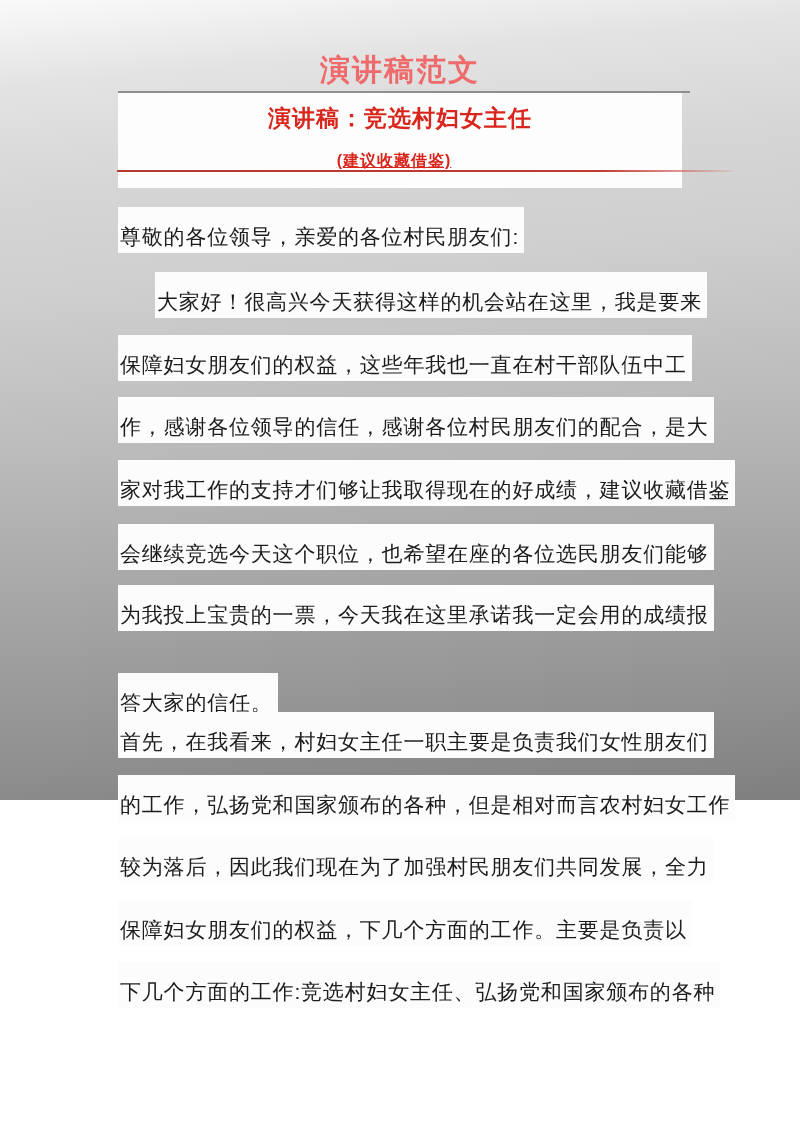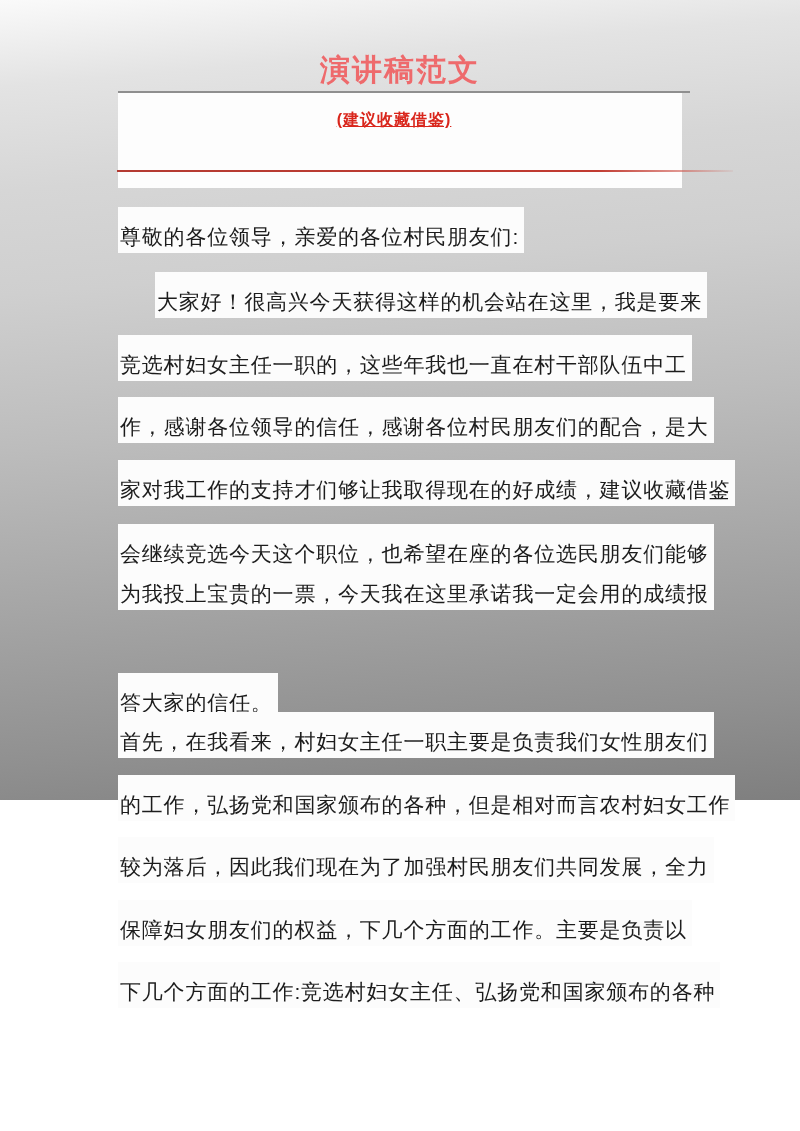--- a/index.html
+++ b/index.html
@@ -87,33 +87,34 @@
 </head>
 <body>
 
 <div class="page">
 
   <div class="page-title">演讲稿范文</div>
 
   <div class="gray-line"></div>
 
   <div class="doc-card">
+    <div class="doc-title">演讲稿：竞选村妇女主任</div>
     <div class="doc-subtitle">(建议收藏借鉴)</div>
   </div>
 
   <div class="red-line"></div>
 
   <div class="body-text">
     <div class="line" style="top:207px"><span class="hl">尊敬的各位领导，亲爱的各位村民朋友们:</span></div>
     <div class="line indent" style="top:272px"><span class="hl">大家好！很高兴今天获得这样的机会站在这里，我是要来</span></div>
-    <div class="line" style="top:335px"><span class="hl">竞选村妇女主任一职的，这些年我也一直在村干部队伍中工</span></div>
+    <div class="line" style="top:335px"><span class="hl">保障妇女朋友们的权益，这些年我也一直在村干部队伍中工</span></div>
     <div class="line" style="top:397px"><span class="hl">作，感谢各位领导的信任，感谢各位村民朋友们的配合，是大</span></div>
     <div class="line" style="top:460px"><span class="hl">家对我工作的支持才们够让我取得现在的好成绩，建议收藏借鉴</span></div>
     <div class="line" style="top:524px"><span class="hl">会继续竞选今天这个职位，也希望在座的各位选民朋友们能够</span></div>
-    <div class="line" style="top:564px"><span class="hl">为我投上宝贵的一票，今天我在这里承诺我一定会用的成绩报</span></div>
+    <div class="line" style="top:585px"><span class="hl">为我投上宝贵的一票，今天我在这里承诺我一定会用的成绩报</span></div>
     <div class="line" style="top:673px"><span class="hl">答大家的信任。</span></div>
     <div class="line" style="top:712px"><span class="hl">首先，在我看来，村妇女主任一职主要是负责我们女性朋友们</span></div>
     <div class="line" style="top:775px"><span class="hl">的工作，弘扬党和国家颁布的各种，但是相对而言农村妇女工作</span></div>
     <div class="line" style="top:837px"><span class="hl">较为落后，因此我们现在为了加强村民朋友们共同发展，全力</span></div>
     <div class="line" style="top:900px"><span class="hl">保障妇女朋友们的权益，下几个方面的工作。主要是负责以</span></div>
     <div class="line" style="top:962px"><span class="hl">下几个方面的工作:竞选村妇女主任、弘扬党和国家颁布的各种</span></div>
   </div>
 
 </div>
 

